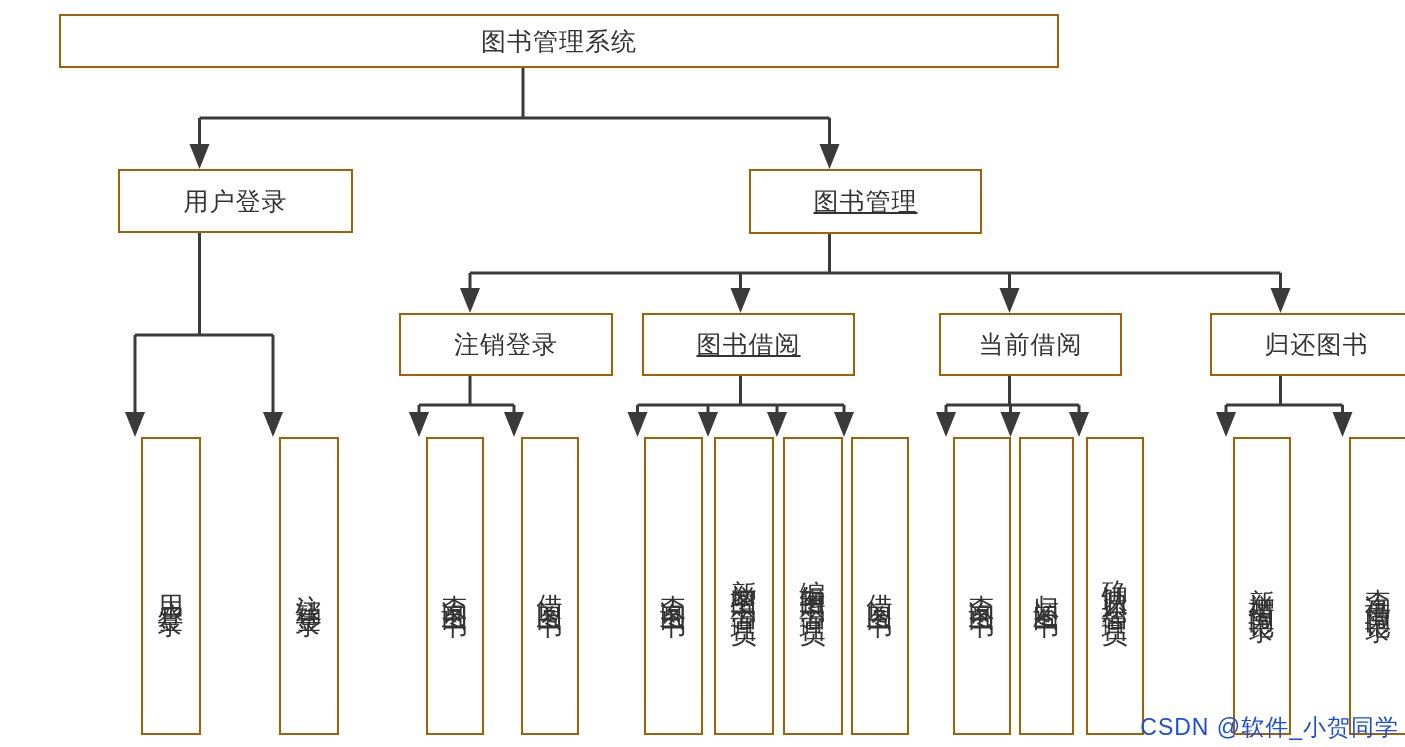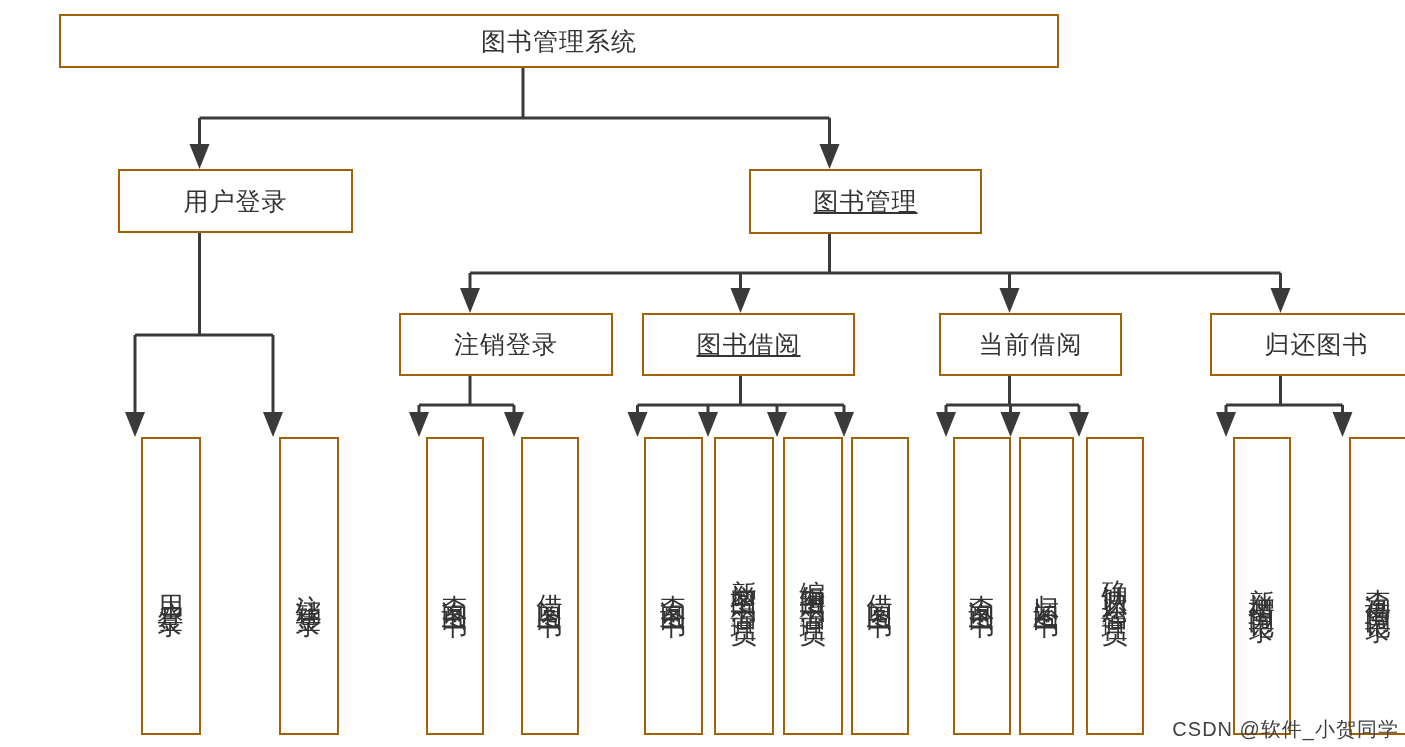--- a/index.html
+++ b/index.html
@@ -48,23 +48,23 @@
     text-orientation: mixed;
     font-size: 26px;
     letter-spacing: 6px;
     white-space: nowrap;
     line-height: 1;
   }
   .watermark {
     position: absolute;
     right: 6px;
     bottom: 4px;
-    font-size: 20px;
+    font-size: 23px;
     letter-spacing: 1px;
-    color: #404040;
+    color: #1d4ed8;
     z-index: 10;
     white-space: nowrap;
   }
 </style>
 </head>
 <body>
 
 <div class="stage">
 
   <svg class="connectors" viewBox="0 0 1405 747" xmlns="http://www.w3.org/2000/svg">

